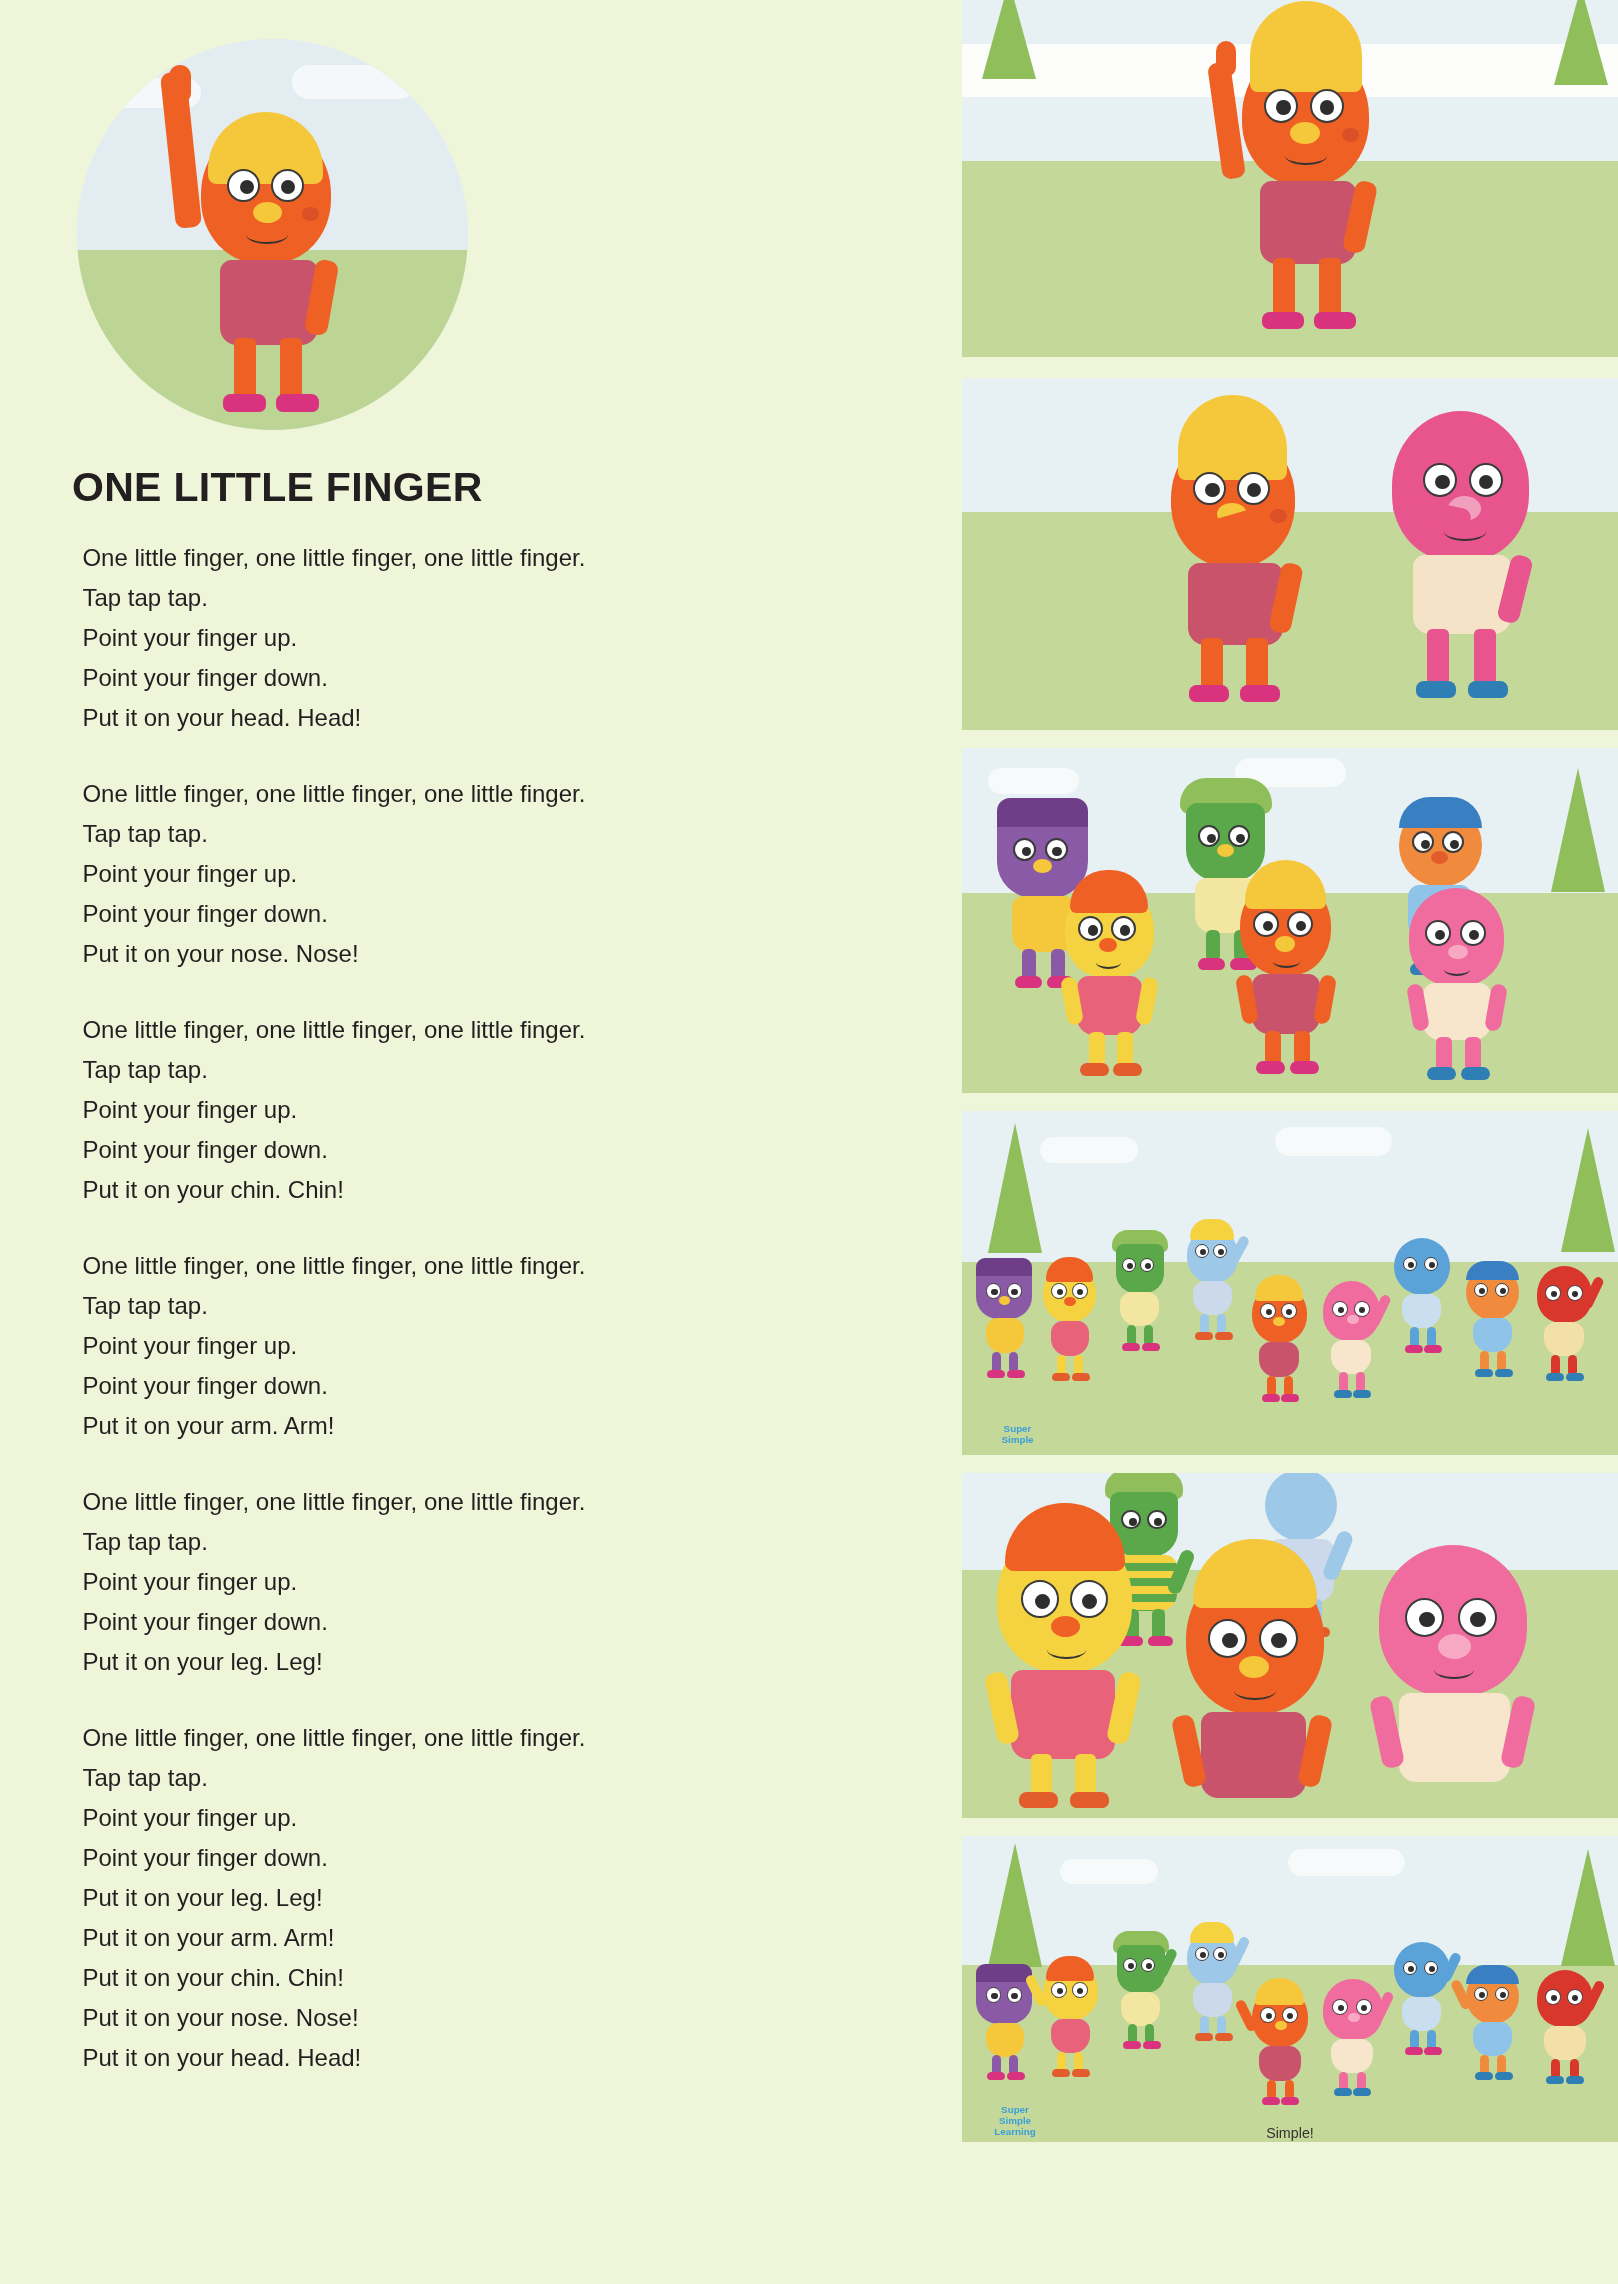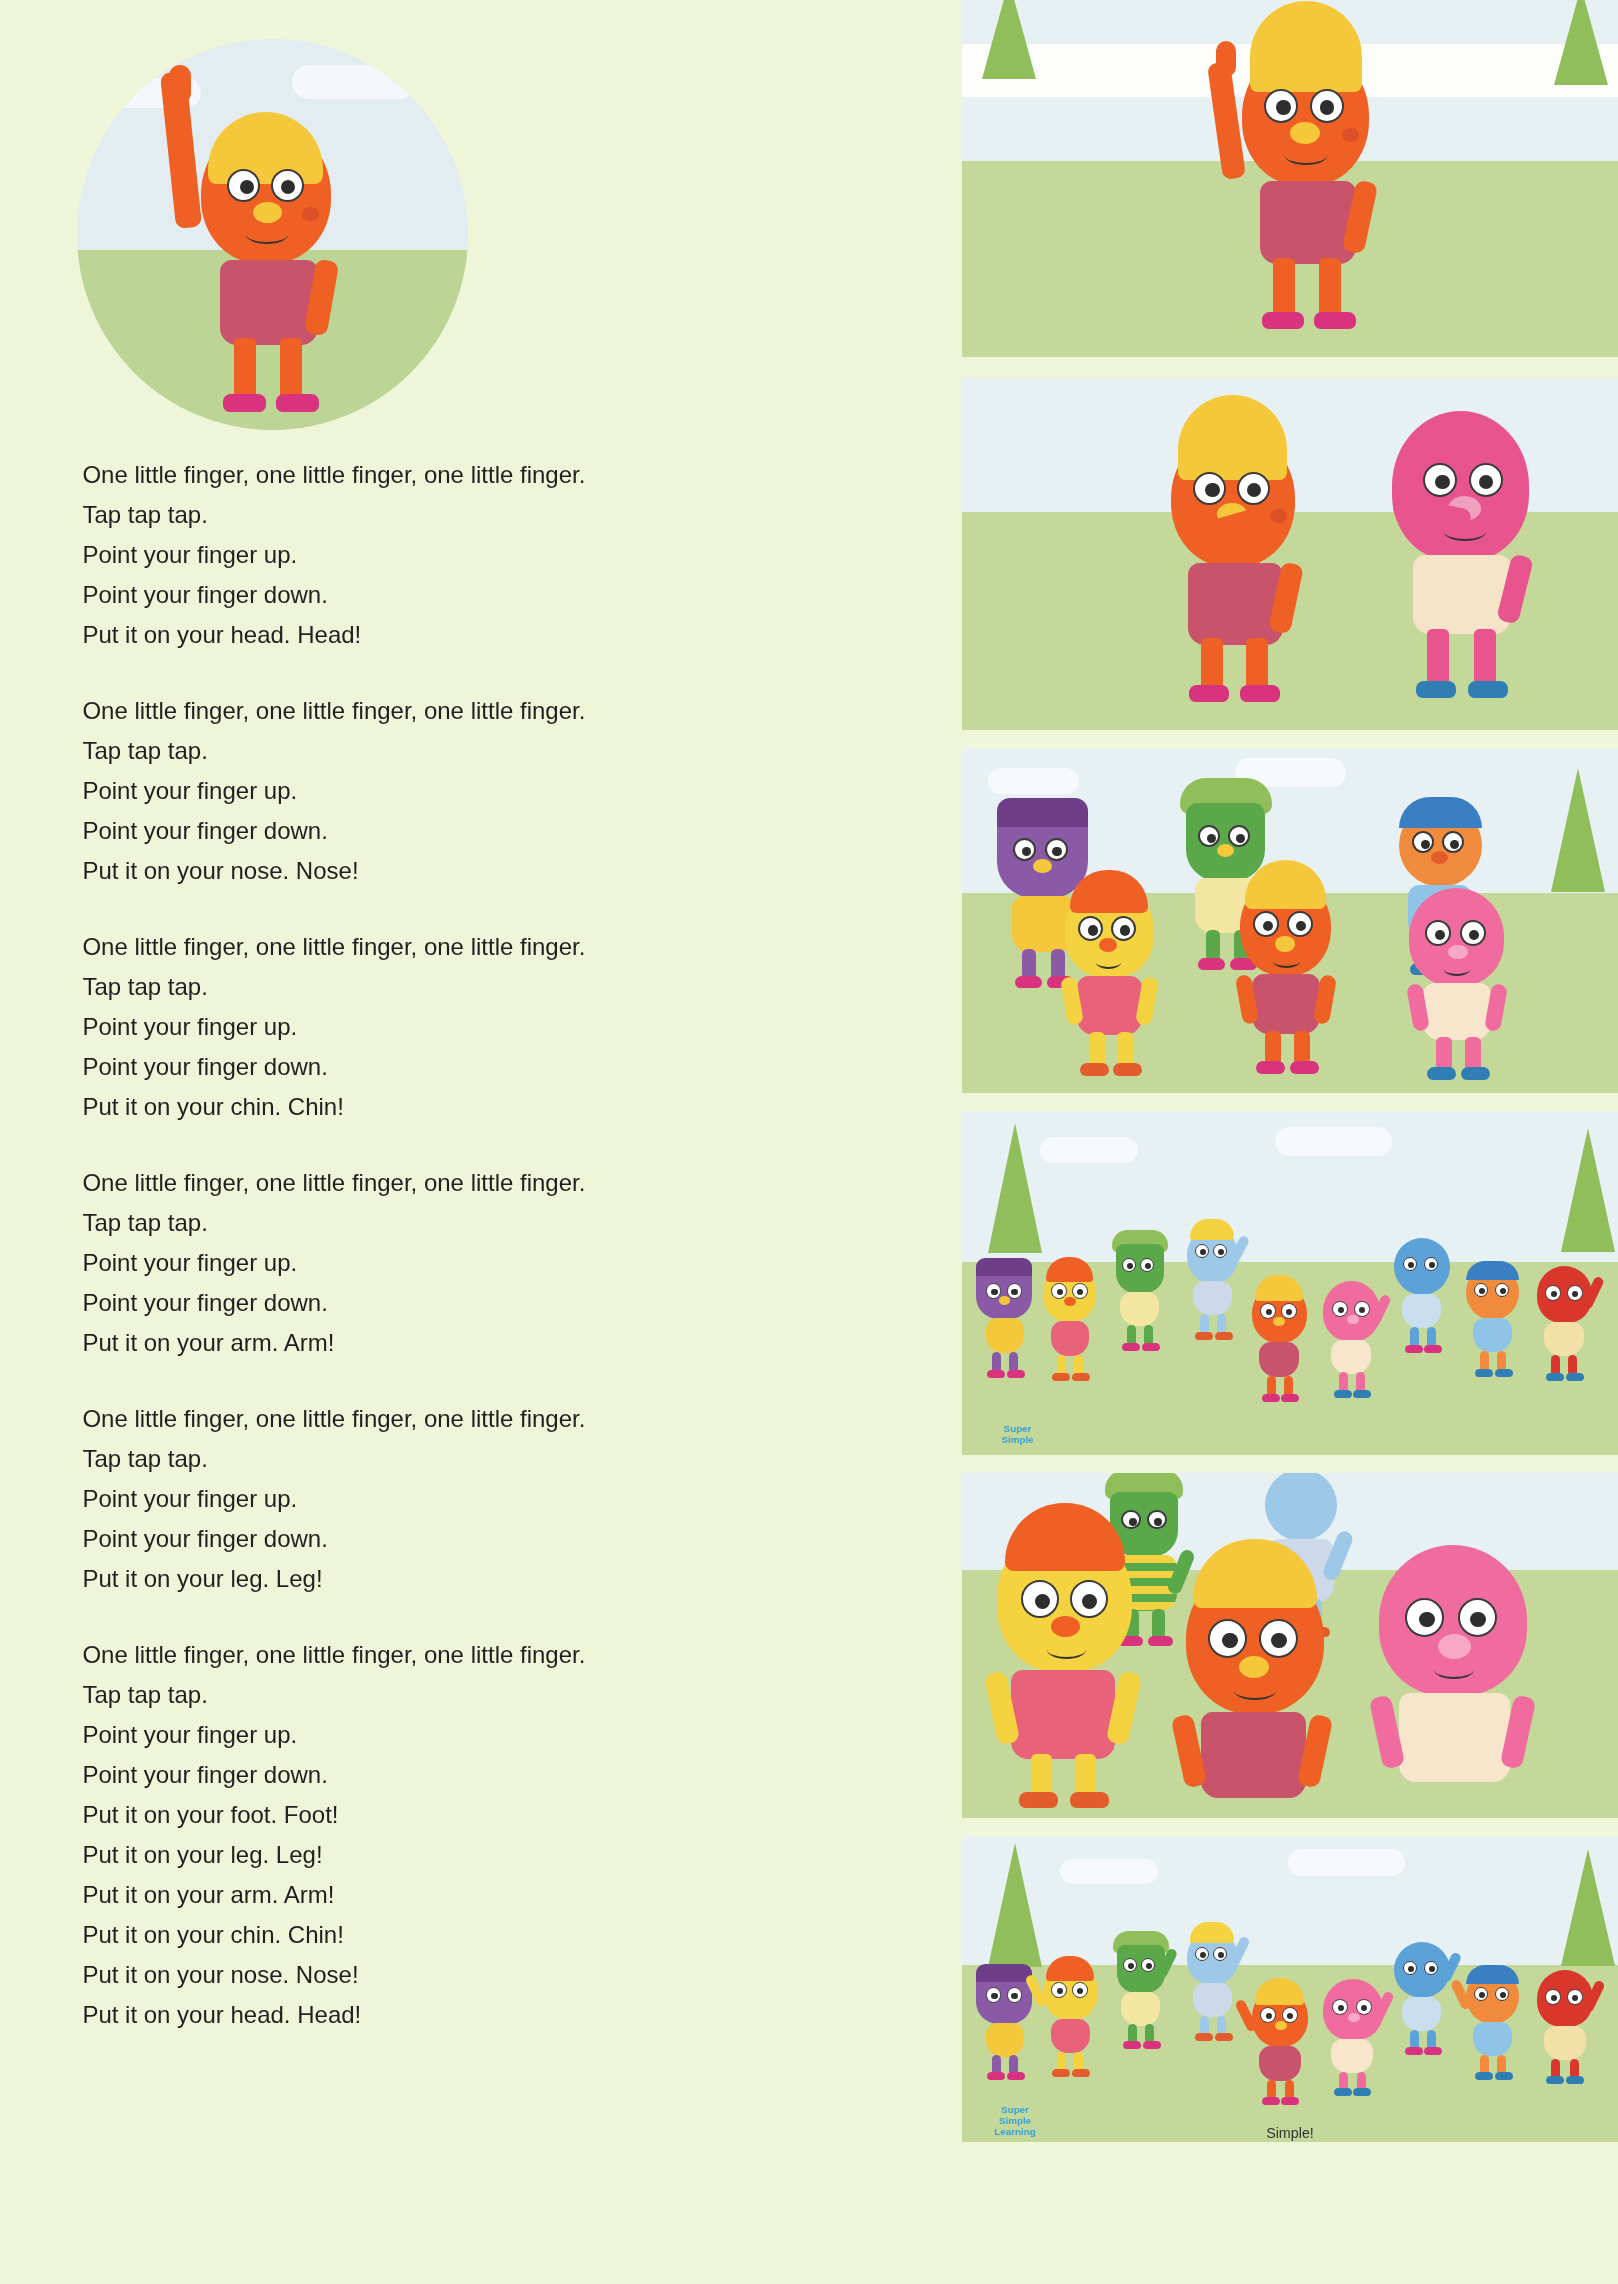--- a/index.html
+++ b/index.html
@@ -206,20 +206,21 @@
 
         <div class="arm" style="left:155px;top:195px;width:23.4px;height:75px;background:#ef6024;transform:rotate(10deg);"></div>
 
         <div class="leg" style="left:79px;top:273px;width:22px;height:62px;background:#ef6024;"></div>
         <div class="leg" style="left:125px;top:273px;width:22px;height:62px;background:#ef6024;"></div>
         <div class="shoe" style="left:68px;top:329px;width:43px;height:18px;background:#d9337f;"></div>
         <div class="shoe" style="left:121px;top:329px;width:43px;height:18px;background:#d9337f;"></div>
       </div>
     </div>
 
+    <h1 class="song-title">ONE LITTLE FINGER</h1>
 
     <div class="lyrics">
       <div class="verse">
         <div class="line">One little finger, one little finger, one little finger.</div>
         <div class="line">Tap tap tap.</div>
         <div class="line">Point your finger up.</div>
         <div class="line">Point your finger down.</div>
         <div class="line">Put it on your head. Head!</div>
       </div>
       <div class="verse">
@@ -248,21 +249,20 @@
         <div class="line">Tap tap tap.</div>
         <div class="line">Point your finger up.</div>
         <div class="line">Point your finger down.</div>
         <div class="line">Put it on your leg. Leg!</div>
       </div>
       <div class="verse">
         <div class="line">One little finger, one little finger, one little finger.</div>
         <div class="line">Tap tap tap.</div>
         <div class="line">Point your finger up.</div>
         <div class="line">Point your finger down.</div>
-        <div class="line">Put it on your foot. Foot!</div>
         <div class="line">Put it on your leg. Leg!</div>
         <div class="line">Put it on your arm. Arm!</div>
         <div class="line">Put it on your chin. Chin!</div>
         <div class="line">Put it on your nose. Nose!</div>
         <div class="line">Put it on your head. Head!</div>
       </div>
     </div>
   </div>
 
   <div class="right-col">

